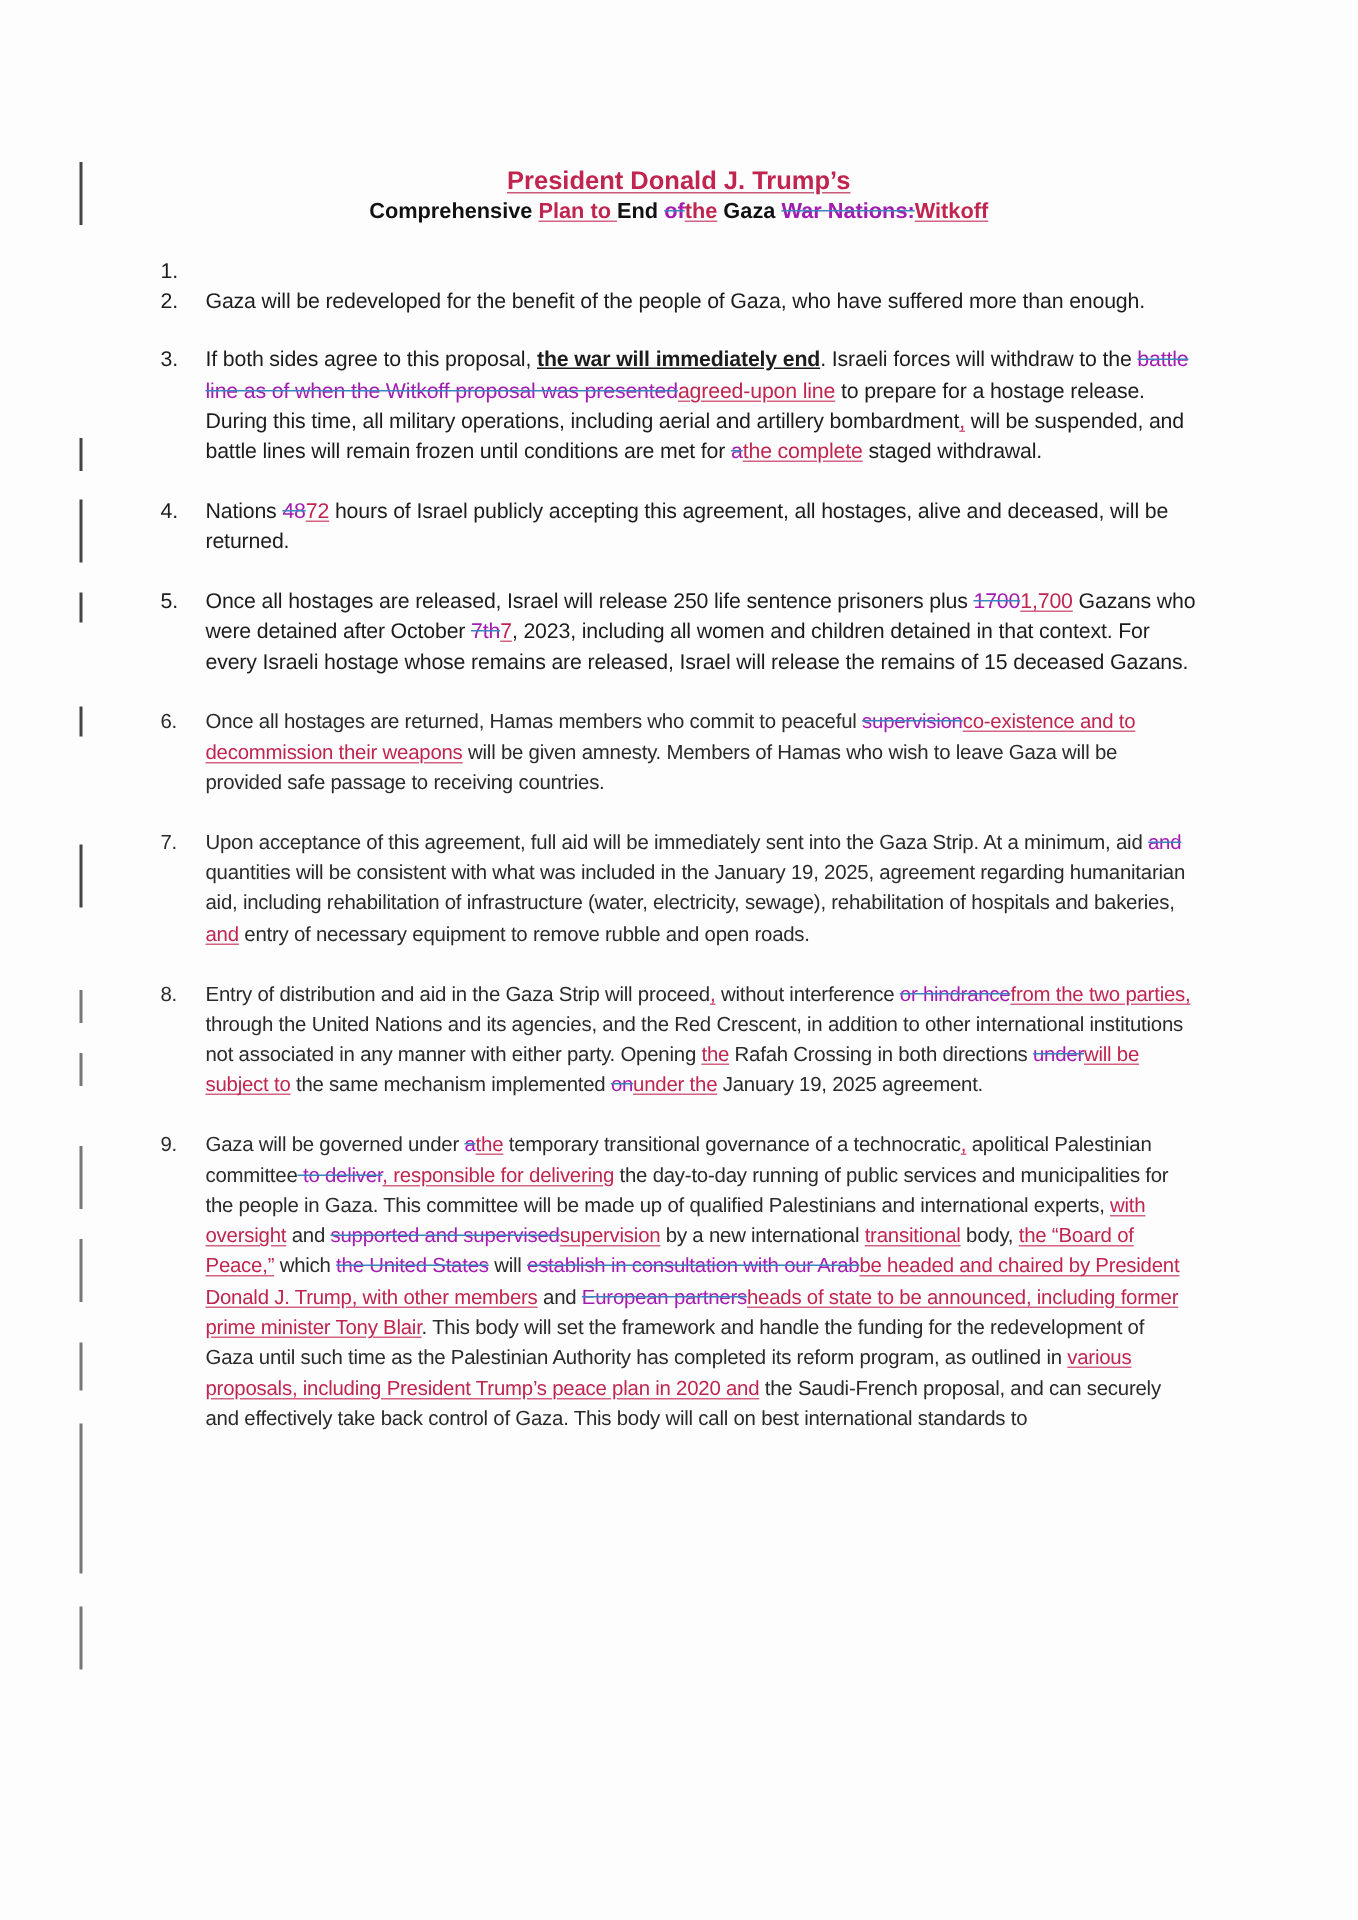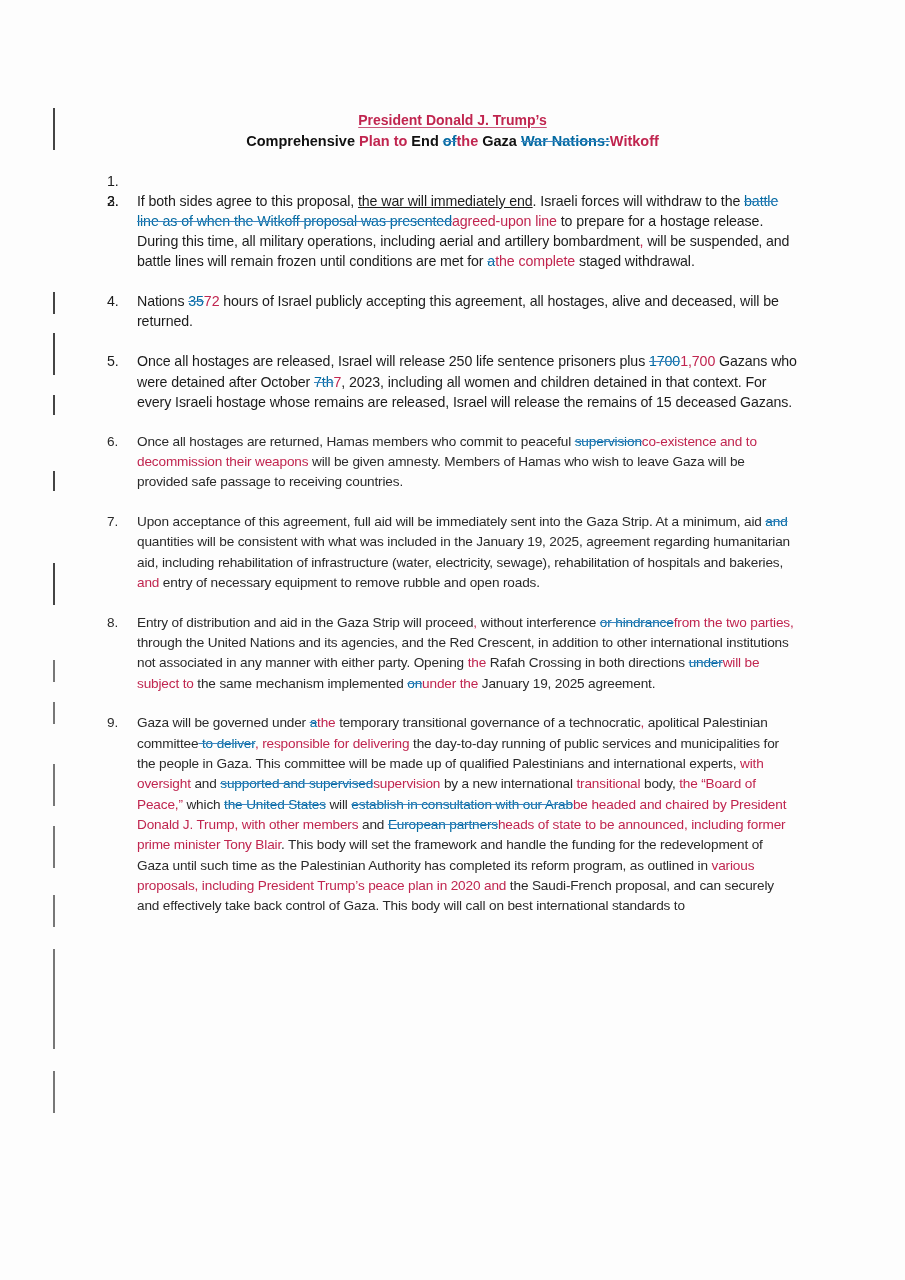--- a/index.html
+++ b/index.html
@@ -1,25 +1,25 @@
 <!DOCTYPE html>
 <html><head>
 <meta charset="utf-8">
 <style>
   html, body { margin: 0; padding: 0; background: #ffffff; }
   body { width: 905px; height: 1280px; position: relative; overflow: hidden;
          font-family: "Liberation Sans", "DejaVu Sans", sans-serif; color: #1c1c1c; }
   .page { position: absolute; left: 0; top: 0; width: 905px; height: 1280px; background: #fdfdfd; }
   .title-block { position: absolute; top: 110px; left: 0; width: 905px; text-align: center; font-weight: bold; }
-  .title-line1 { font-size: 14px; color: #b0244b; line-height: 21px; }
+  .title-line1 { font-size: 17px; color: #b0244b; line-height: 21px; }
   .title-line1 span.ins { text-decoration: underline; text-decoration-color: #c8587a; }
   .title-line2 { font-size: 14.5px; line-height: 21px; color: #111; }
-  .ins { color: #c0254f; text-decoration-color: #d46383; text-underline-offset: 2px; }
-  .del { color: #0369a1; text-decoration: line-through; text-decoration-color: #3a86c2; }
-  .bold-u { font-weight: normal; text-decoration: underline; text-align: right; }
+  .ins { color: #c0254f; text-decoration: underline; text-decoration-color: #d46383; text-underline-offset: 2px; }
+  .del { color: #a21caf; text-decoration: line-through; text-decoration-color: #3a86c2; }
+  .bold-u { font-weight: bold; text-decoration: underline; text-align: right; }
   ol.items { position: absolute; left: 107px; top: 171px; width: 690px; margin: 0; padding: 0; list-style: none; }
   .item { position: relative; padding-left: 30px; font-size: 14.2px; line-height: 20.3px; margin-bottom: 19.5px; letter-spacing: -0.1px; }
   .item .num { position: absolute; left: 0; top: 0; }
   .item.blur { color: #2a2a2a; font-size: 13.6px; letter-spacing: -0.15px; }
   .change-bar { position: absolute; left: 53px; width: 2px; background: #444; }
   .change-bar.light { background: #777; }
 </style>
 </head>
 <body>
 
@@ -41,22 +41,22 @@
 
   <div class="title-block">
     <div class="title-line1">
       <span class="ins">President Donald J. Trump’s</span>
     </div>
     <div class="title-line2" id="title2"><span>Comprehensive </span><span class="ins">Plan to </span><span>End </span><span class="del">of</span><span class="ins">the</span><span> Gaza </span><span class="del">War Nations:</span><span class="ins">Witkoff</span></div>
   </div>
 
   <ol class="items" id="items">
       <li class="item"><span class="num">1.</span></li>
-      <li class="item"><span class="num">2.</span></li>
+      <li class="item"><span class="num">2.</span><span><span>Gaza will be redeveloped for the benefit of the people of Gaza, who have suffered more than enough.</span></span></li>
       <li class="item"><span class="num">3.</span><span><span>If both sides agree to this proposal, </span><span class="bold-u">the war will immediately end</span><span>. Israeli forces will withdraw to the </span><span class="del">battle line as of when the Witkoff proposal was presented</span><span class="ins">agreed-upon line</span><span> to prepare for a hostage release. During this time, all military operations, including aerial and artillery bombardment</span><span class="ins">,</span><span> will be suspended, and battle lines will remain frozen until conditions are met for </span><span class="del">a</span><span class="ins">the complete</span><span> staged withdrawal.</span></span></li>
-      <li class="item"><span class="num">4.</span><span><span>Nations </span><span class="del">35</span><span class="ins">72</span><span> hours of Israel publicly accepting this agreement, all hostages, alive and deceased, will be returned.</span></span></li>
+      <li class="item"><span class="num">4.</span><span><span>Nations </span><span class="del">48</span><span class="ins">72</span><span> hours of Israel publicly accepting this agreement, all hostages, alive and deceased, will be returned.</span></span></li>
       <li class="item"><span class="num">5.</span><span><span>Once all hostages are released, Israel will release 250 life sentence prisoners plus </span><span class="del">1700</span><span class="ins">1,700</span><span> Gazans who were detained after October </span><span class="del">7th</span><span class="ins">7</span><span>, 2023, including all women and children detained in that context. For every Israeli hostage whose remains are released, Israel will release the remains of 15 deceased Gazans.</span></span></li>
       <li class="item blur"><span class="num">6.</span><span><span>Once all hostages are returned, Hamas members who commit to peaceful </span><span class="del">supervision</span><span class="ins">co-existence and to decommission their weapons</span><span> will be given amnesty. Members of Hamas who wish to leave Gaza will be provided safe passage to receiving countries.</span></span></li>
       <li class="item blur"><span class="num">7.</span><span><span>Upon acceptance of this agreement, full aid will be immediately sent into the Gaza Strip. At a minimum, aid </span><span class="del">and</span><span> quantities will be consistent with what was included in the January 19, 2025, agreement regarding humanitarian aid, including rehabilitation of infrastructure (water, electricity, sewage), rehabilitation of hospitals and bakeries, </span><span class="ins">and</span><span> entry of necessary equipment to remove rubble and open roads.</span></span></li>
       <li class="item blur"><span class="num">8.</span><span><span>Entry of distribution and aid in the Gaza Strip will proceed</span><span class="ins">,</span><span> without interference </span><span class="del">or hindrance</span><span class="ins">from the two parties,</span><span> through the United Nations and its agencies, and the Red Crescent, in addition to other international institutions not associated in any manner with either party. Opening </span><span class="ins">the</span><span> Rafah Crossing in both directions </span><span class="del">under</span><span class="ins">will be subject to</span><span> the same mechanism implemented </span><span class="del">on</span><span class="ins">under the</span><span> January 19, 2025 agreement.</span></span></li>
       <li class="item blur"><span class="num">9.</span><span><span>Gaza will be governed under </span><span class="del">a</span><span class="ins">the</span><span> temporary transitional governance of a technocratic</span><span class="ins">,</span><span> apolitical Palestinian committee</span><span class="del"> to deliver</span><span class="ins">, responsible for delivering</span><span> the day-to-day running of public services and municipalities for the people in Gaza. This committee will be made up of qualified Palestinians and international experts, </span><span class="ins">with oversight</span><span> and </span><span class="del">supported and supervised</span><span class="ins">supervision</span><span> by a new international </span><span class="ins">transitional</span><span> body, </span><span class="ins">the “Board of Peace,”</span><span> which </span><span class="del">the United States</span><span> will </span><span class="del">establish in consultation with our Arab</span><span class="ins">be headed and chaired by President Donald J. Trump, with other members</span><span> and </span><span class="del">European partners</span><span class="ins">heads of state to be announced, including former prime minister Tony Blair</span><span>. This body will set the framework and handle the funding for the redevelopment of Gaza until such time as the Palestinian Authority has completed its reform program, as outlined in </span><span class="ins">various proposals, including President Trump’s peace plan in 2020 and</span><span> the Saudi-French proposal, and can securely and effectively take back control of Gaza. This body will call on best international standards to</span></span></li>
     </ol>
 </div>
 
 </body></html>

